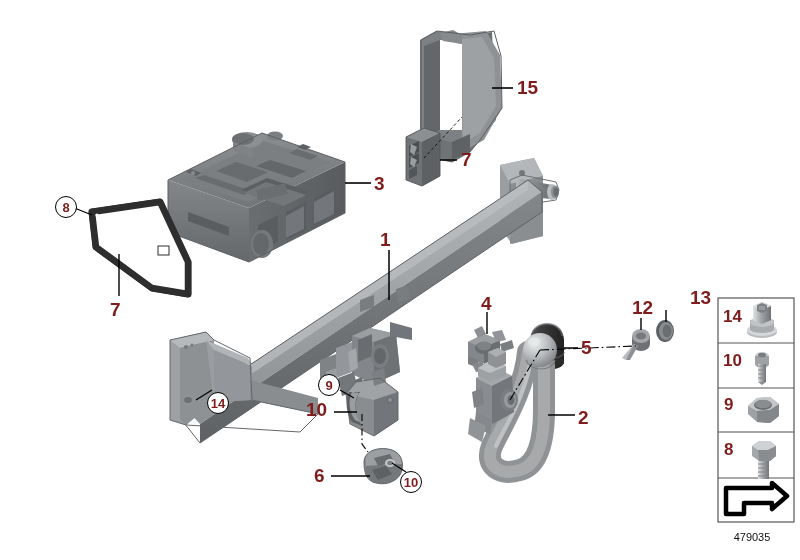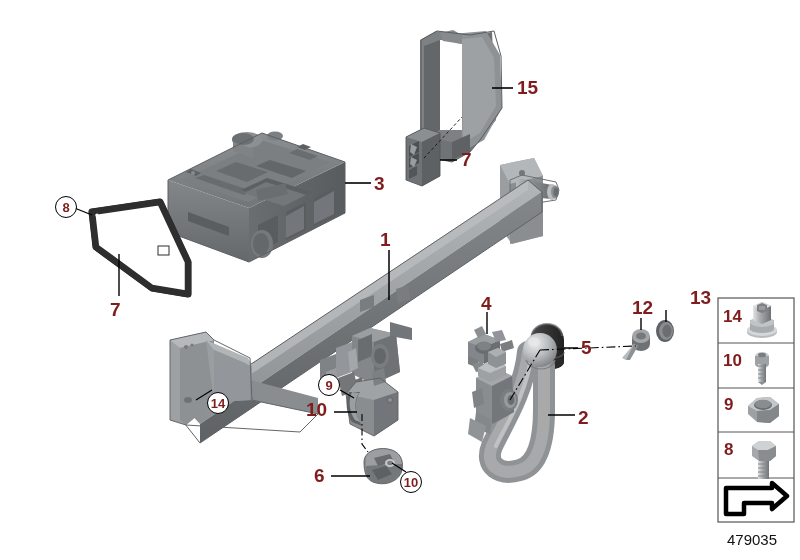--- a/index.html
+++ b/index.html
@@ -8,21 +8,21 @@
   #stage{position:relative;width:800px;height:560px;background:#fff;}
   #art{position:absolute;left:0;top:0;width:800px;height:560px;}
   .lbl{position:absolute;font-family:"Liberation Sans",sans-serif;
        font-weight:bold;color:#7f1d1d;line-height:1;white-space:nowrap;}
   .lbl.n{font-size:19px;}
   .lbl.c{font-size:14px;width:22px;height:22px;border:1.6px solid #000;
          border-radius:50%;display:flex;align-items:center;justify-content:center;
          background:#fff;box-sizing:border-box;font-size:13px;}
   .lbl.key{font-size:17px;}
   #partnum{position:absolute;left:710px;top:531px;width:84px;text-align:center;
-           font-size:15px;color:#111;font-family:"Liberation Sans",sans-serif;}
+           font-size:11px;color:#111;font-family:"Liberation Sans",sans-serif;}
 </style>
 </head>
 <body>
 
 <div id="stage">
 
 <svg id="art" viewBox="0 0 800 560">
   <defs>
     <linearGradient id="gMetal" x1="0" y1="0" x2="0" y2="1">
       <stop offset="0" stop-color="#c3c6c8"></stop>

